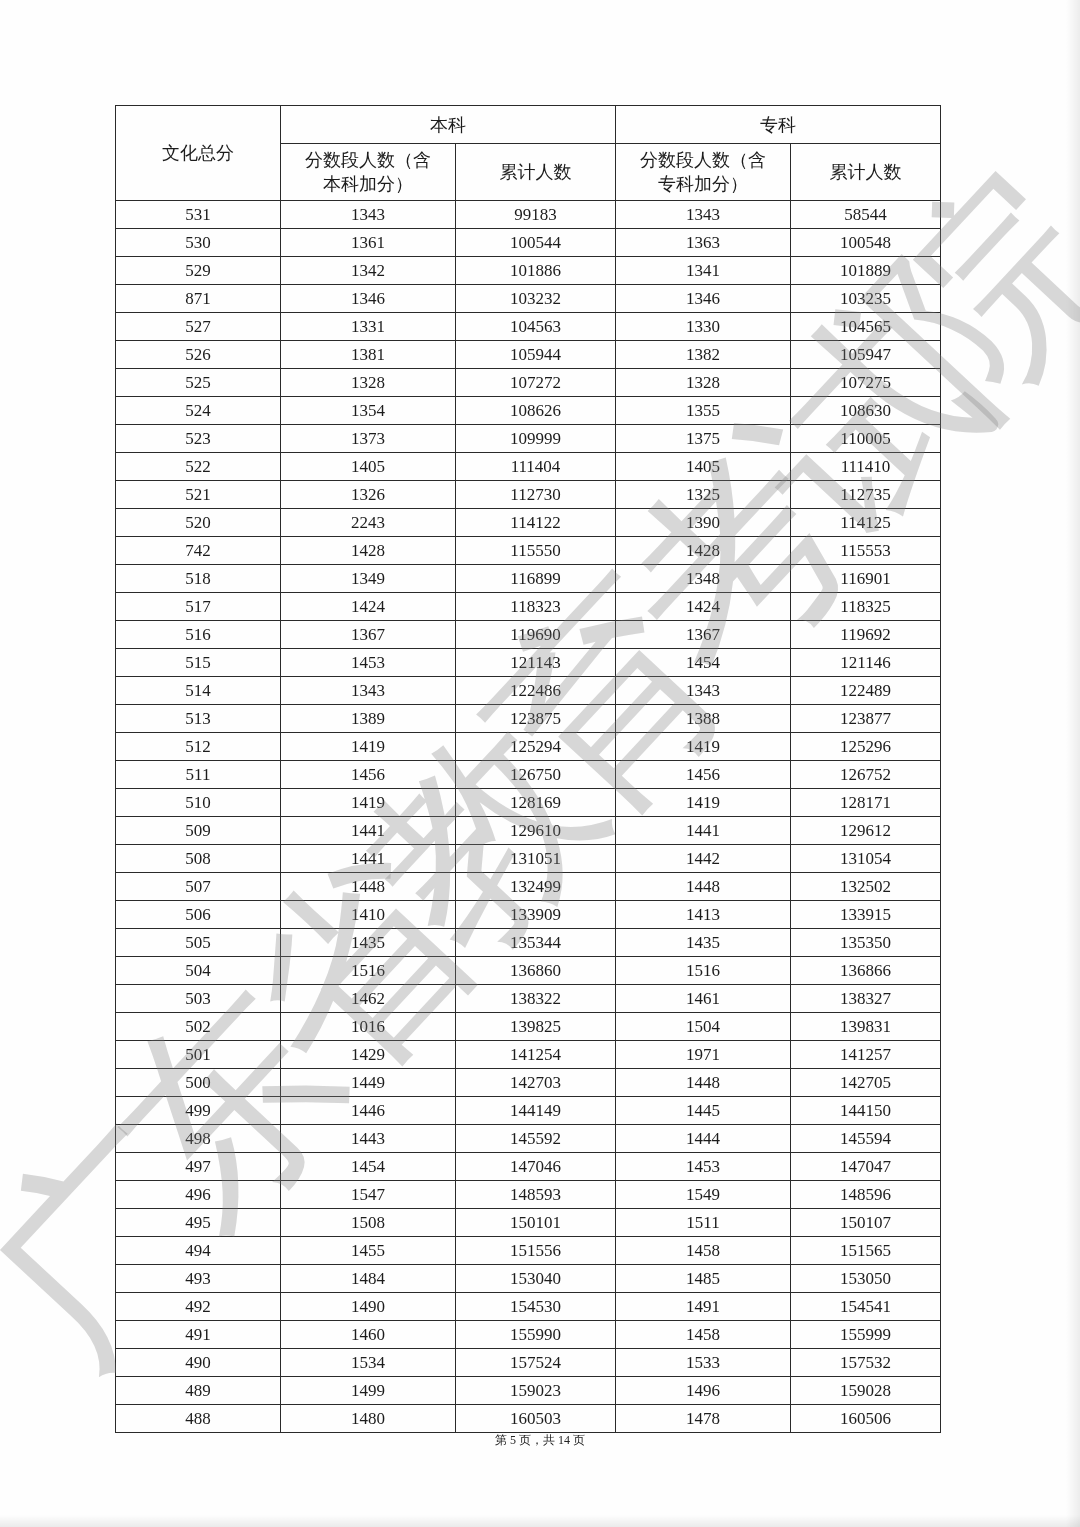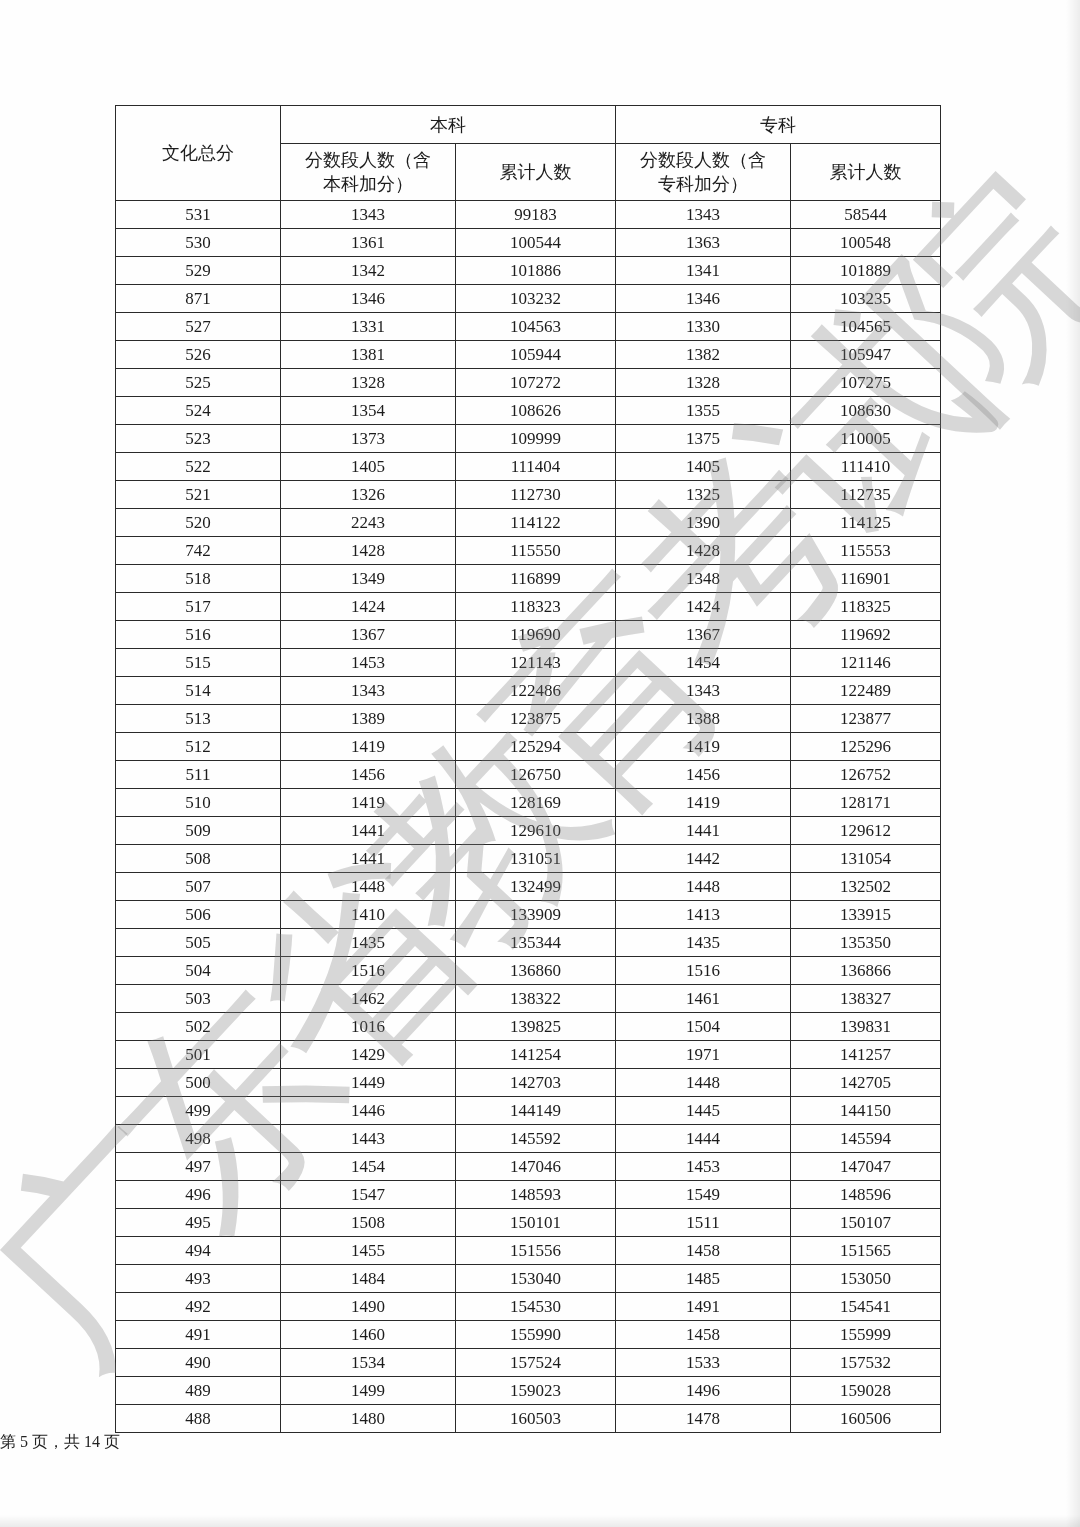--- a/index.html
+++ b/index.html
@@ -85,22 +85,22 @@
     font-family: "Liberation Serif", "DejaVu Serif", serif;
     z-index: 3;
     pointer-events: none;
     user-select: none;
   }
   .footer {
     position: absolute;
     left: 0;
     top: 1432px;
     width: 100%;
-    text-align: left;
-    font-size: 16px;
+    text-align: center;
+    font-size: 12px;
     color: #222;
     z-index: 2;
   }
 </style>
 </head>
 <body>
 
 <div class="page">
 
   <div class="watermark">广东省教育考试院</div>

